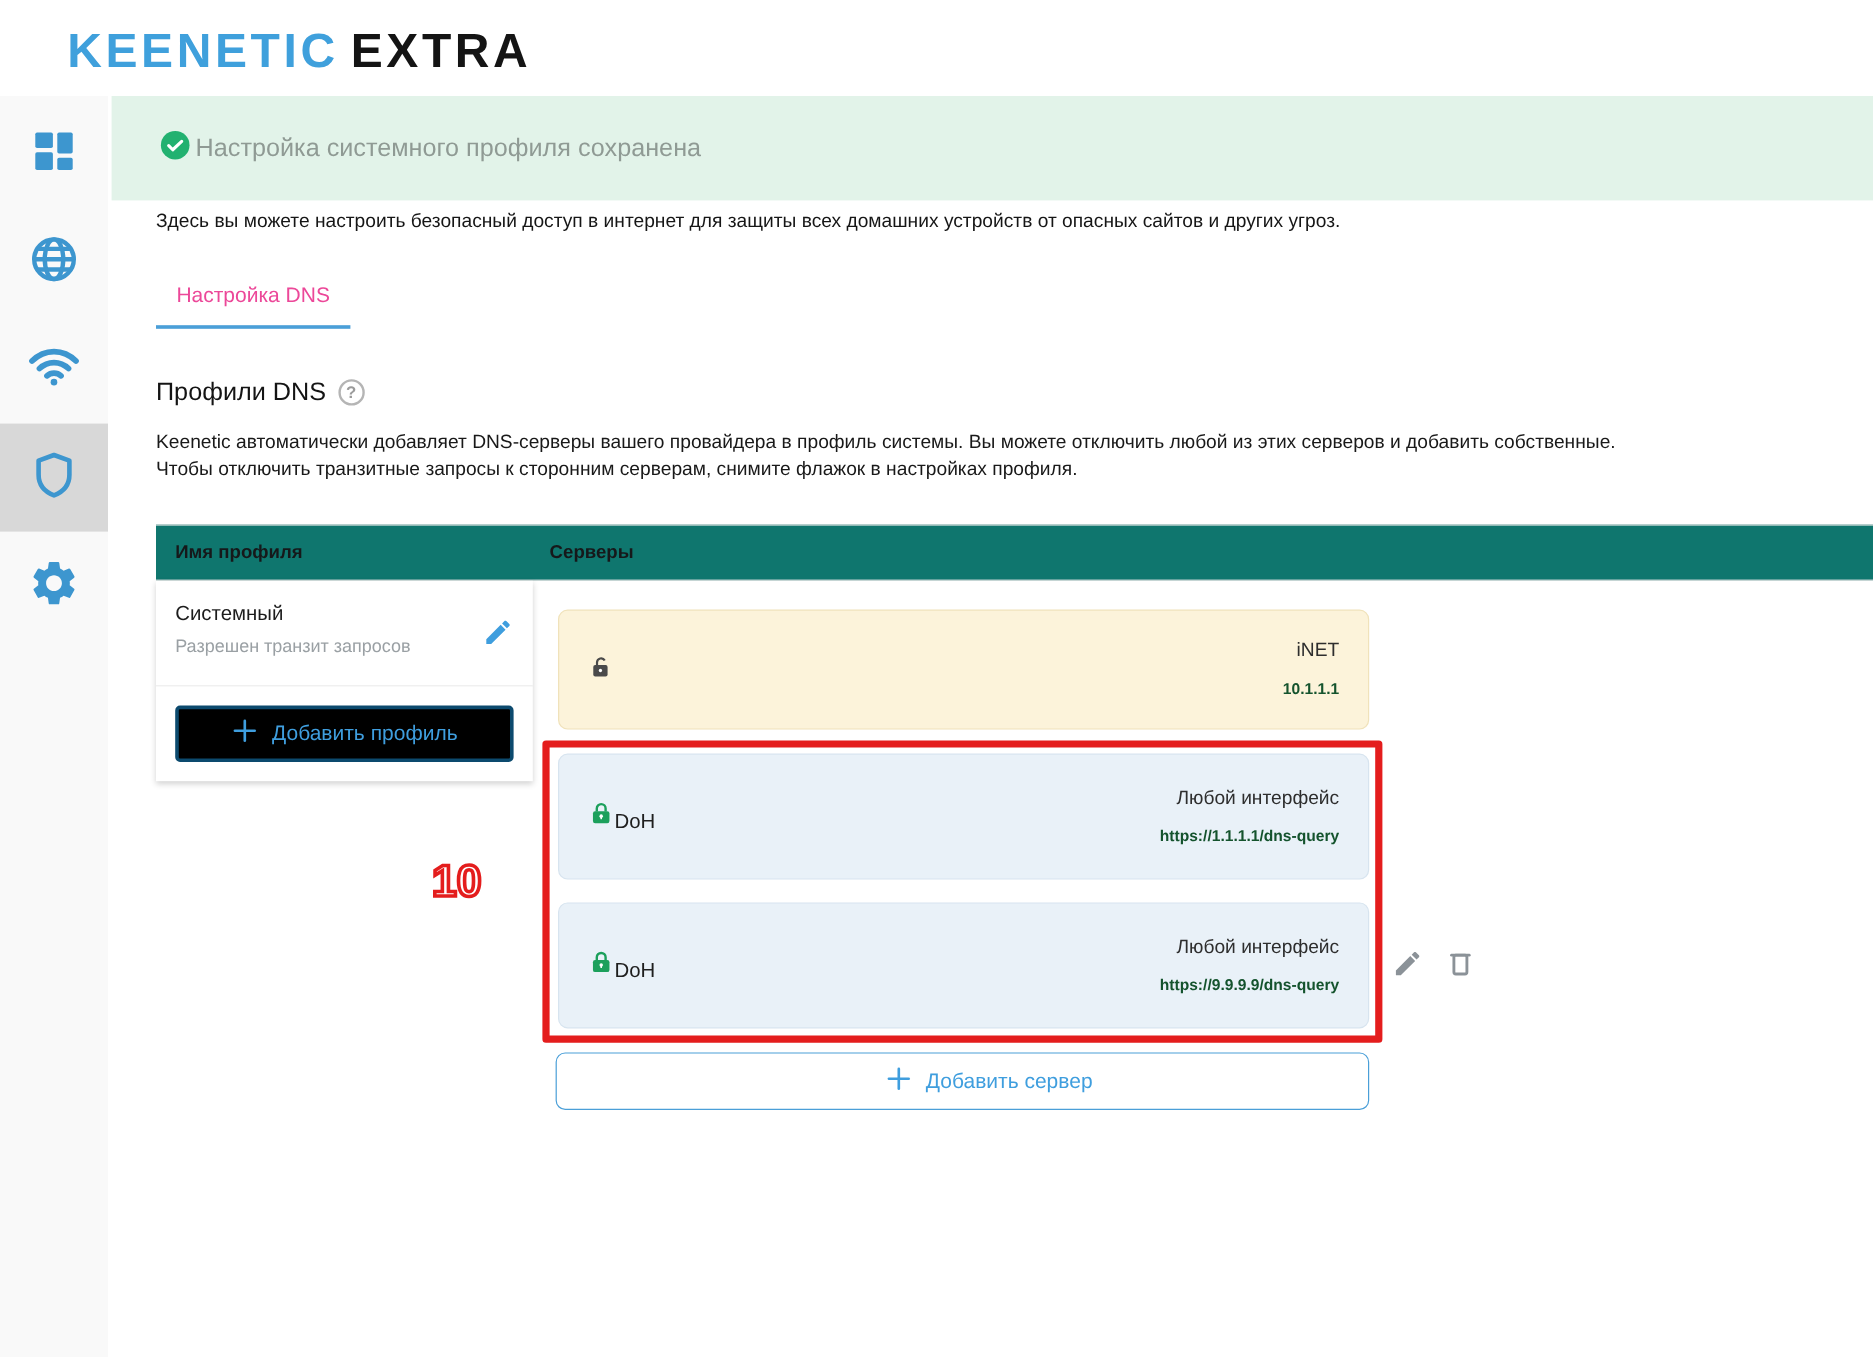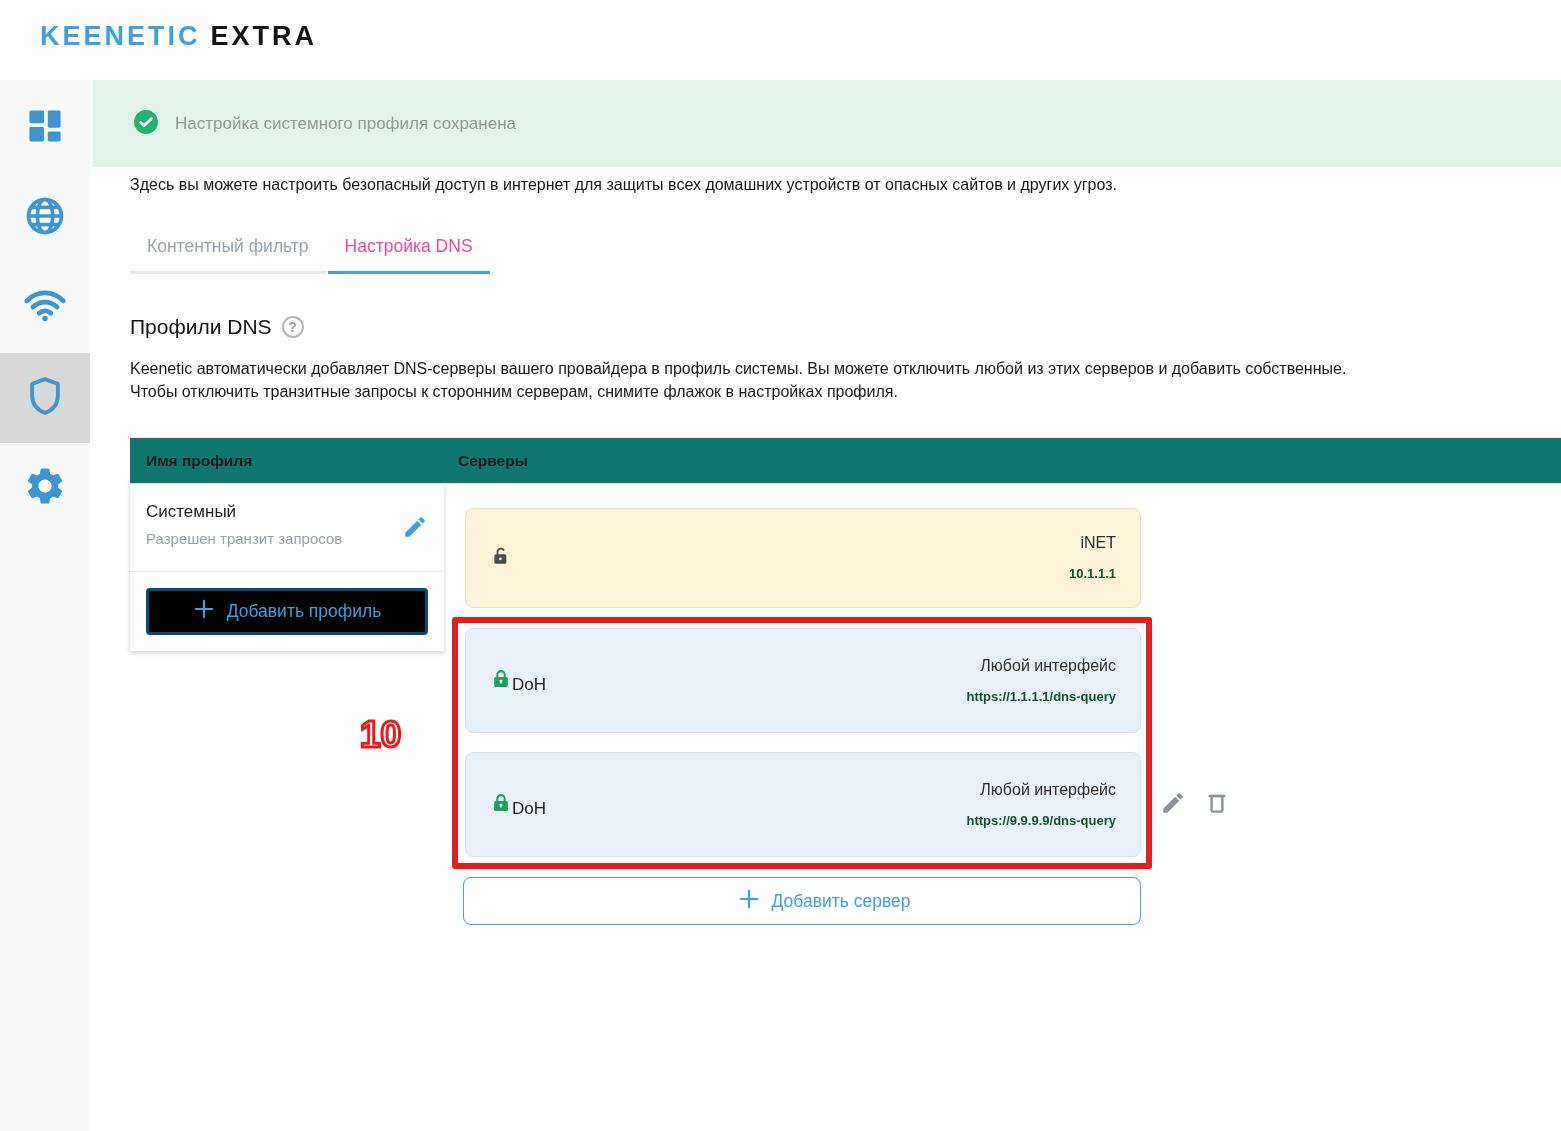--- a/index.html
+++ b/index.html
@@ -1,32 +1,32 @@
 <!DOCTYPE html>
 <html><head>
 <meta charset="utf-8">
 <style>
   * { margin:0; padding:0; box-sizing:border-box; }
   html,body { width:1561px; height:1131px; background:#fff; font-family:"Liberation Sans", sans-serif; position:relative; overflow:hidden; }
 
   
   .topbar { position:absolute; left:0; top:0; width:1561px; height:80px; background:#fff; }
-  .logo { position:absolute; left:40px; top:21px; font-size:27px; font-weight:bold; letter-spacing:3px; white-space:nowrap; }
+  .logo { position:absolute; left:56px; top:21px; font-size:40px; font-weight:bold; letter-spacing:3px; white-space:nowrap; }
   .logo .brand-primary { color:#3fa0dc; }
   .logo .brand-secondary { color:#141414; margin-left:10px; }
 
   
   .sidebar { position:absolute; left:0; top:80px; width:90px; height:1051px; background:#f9f9f9; padding-top:3px; }
   .nav-item { width:90px; height:90px; display:flex; align-items:center; justify-content:center; cursor:pointer; }
   .nav-item.active { background:#d8d8d8; }
   .nav-item svg { width:44px; height:44px; }
 
   
   .banner { position:absolute; left:93px; top:80px; width:1468px; height:87px; background:#e2f3e9; display:flex; align-items:center; padding-left:40px; }
-  .banner-text { color:#8f9a94; font-size:17px; margin-left:16px; }
+  .banner-text { color:#8f9a94; font-size:21px; margin-left:4px; }
 
   
   .intro { position:absolute; left:130px; top:176px; width:1420px; font-size:16px; color:#161616; }
 
   
   .tabs { position:absolute; left:130px; top:236px; display:flex; }
   .tab { padding:0 17px 14px 17px; font-size:17.5px; cursor:pointer; border-bottom:3px solid #ebebeb; margin-right:2px; }
   .tab.inactive { color:#9aa3ab; }
   .tab.active { color:#ec4899; border-bottom-color:#4a9fd8; }
 
@@ -137,21 +137,20 @@
       <circle cx="12" cy="12" r="11" fill="#22b170"></circle>
       <path d="M7 12.4 l3.1 3.1 L17 9" fill="none" stroke="#fff" stroke-width="2.4" stroke-linecap="round" stroke-linejoin="round"></path>
     </svg>
   </span>
   <span class="banner-text">Настройка системного профиля сохранена</span>
 </div>
 
 <div class="intro">Здесь вы можете настроить безопасный доступ в интернет для защиты всех домашних устройств от опасных сайтов и других угроз.</div>
 
 <div class="tabs">
-  <div class="tab inactive">Контентный фильтр</div>
   <div class="tab active">Настройка DNS</div>
 </div>
 
 <div class="section-head">
   <span class="section-title">Профили DNS</span>
   <span class="help-icon">?</span>
 </div>
 <div class="section-desc">Keenetic автоматически добавляет DNS-серверы вашего провайдера в профиль системы. Вы можете отключить любой из этих серверов и добавить собственные.
 Чтобы отключить транзитные запросы к сторонним серверам, снимите флажок в настройках профиля.</div>
 

